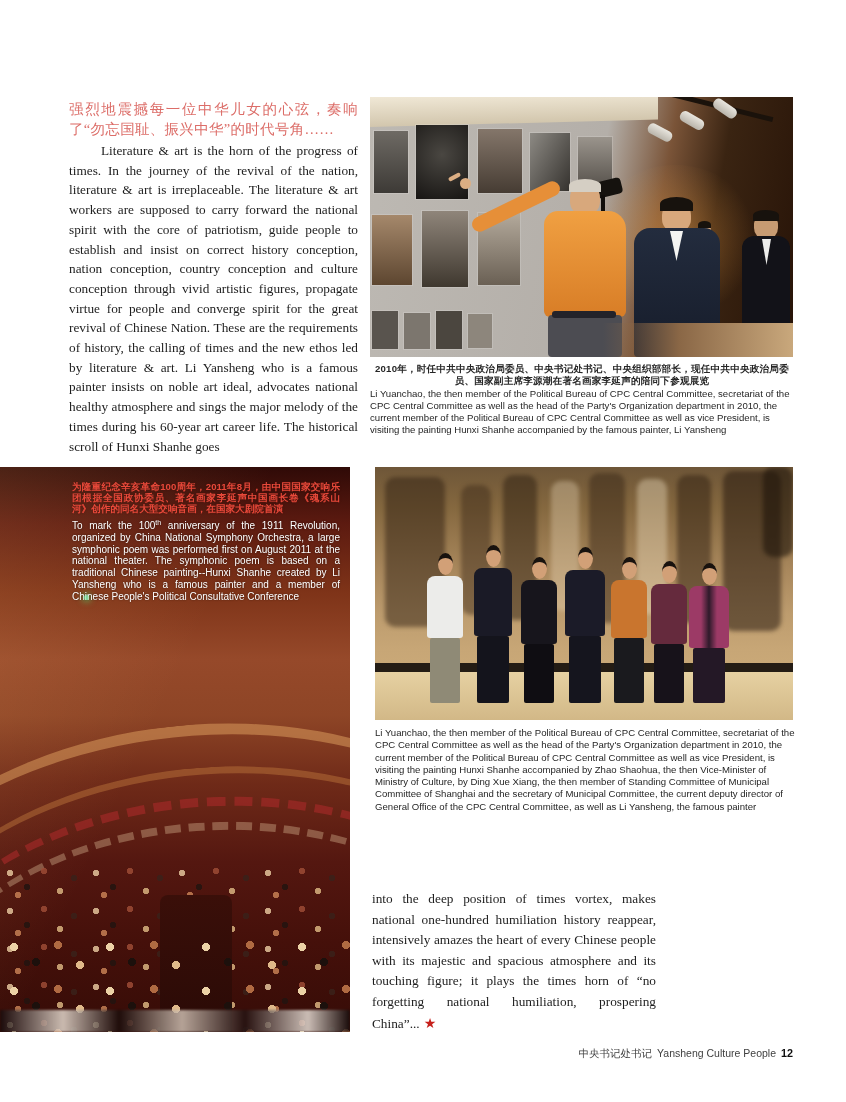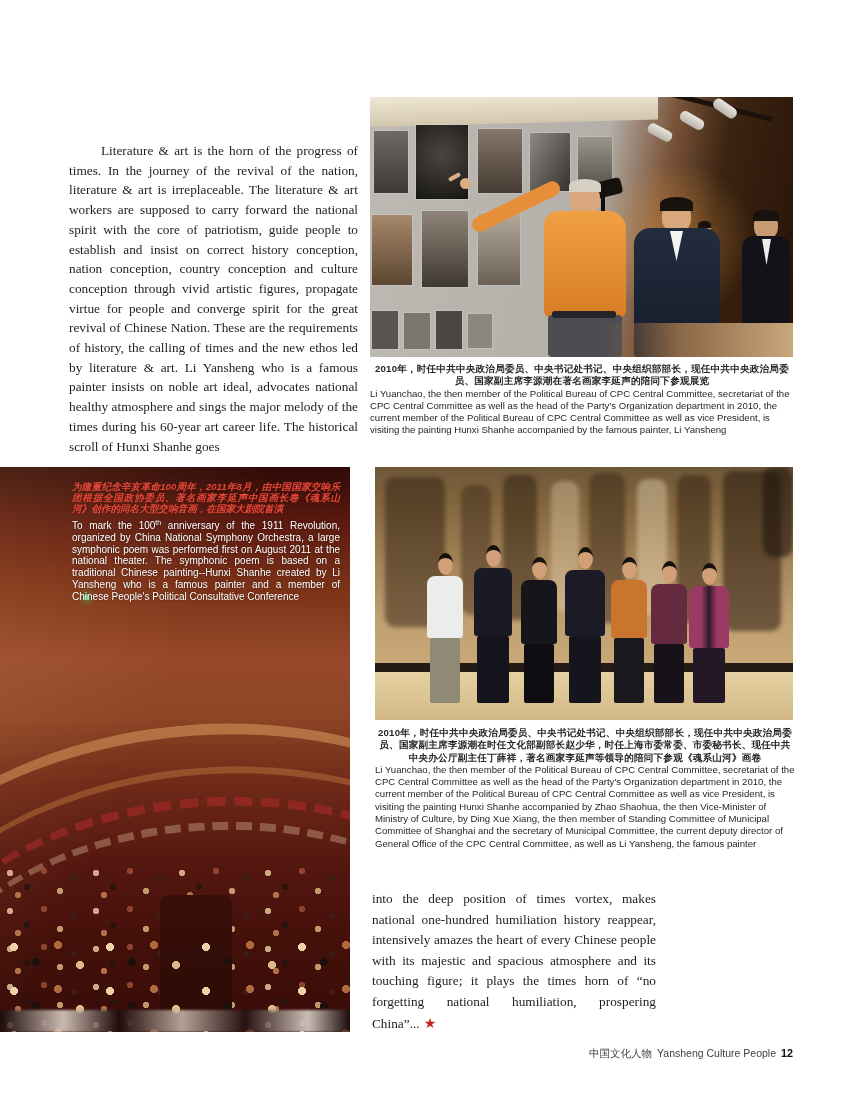--- a/index.html
+++ b/index.html
@@ -69,21 +69,21 @@
       radial-gradient(circle 4px at 80px 28px, #e0b98a 97%,transparent);
     background-size:96px 44px;}
   .c-portal{position:absolute;left:160px;top:428px;width:72px;height:137px;
     background:linear-gradient(#3a0f09,#2a0a06);border-radius:8px 8px 0 0;}
   .c-bottom{position:absolute;left:0;top:543px;width:100%;height:22px;
     background:linear-gradient(90deg,#14090a 0%,#efe6da 18%,#1a0d0b 34%,#d8c9bb 52%,#241312 70%,#efe9e0 88%,#120a0a 100%);
     opacity:.8;filter:blur(1px);}
   .overlay{position:absolute;left:72px;top:14px;width:268px;z-index:5;
     font-family:"Liberation Sans","DejaVu Sans",sans-serif;text-align:justify;}
   .ov-cn{color:#e8493a;font-size:9.6px;line-height:11.2px;font-weight:600;
-    text-shadow:0 0 2px rgba(60,0,0,.35);font-style:italic;}
+    text-shadow:0 0 2px rgba(60,0,0,.35);}
   .ov-en{color:#ffffff;font-size:10px;line-height:11.8px;margin-top:2px;
     text-shadow:0 0 2px rgba(0,0,0,.55);}
   .ov-en sup{font-size:7px;}
 
   .ph-group{left:375px;top:467px;width:418px;height:253px;
     background:linear-gradient(180deg,#6e5638 0%,#85683f 16%,#a8875c 40%,#bd9c6e 58%,#c7a676 72%,#c9a877 78%);}
   .m-fig{position:absolute;border-radius:10px;filter:blur(2px);}
   .m-base{position:absolute;left:0;top:196px;width:100%;height:9px;background:#241c14;}
   .m-floor{position:absolute;left:0;top:205px;width:100%;height:48px;
     background:linear-gradient(180deg,#e6d1a2,#d2b887),
@@ -91,20 +91,21 @@
   .pfig{position:absolute;display:flex;flex-direction:column;align-items:center;}
   .pf-head{width:15px;height:17px;border-radius:50%;background:#d2a077;border-top:5px solid #18120e;}
   .pf-torso{width:100%;border-radius:8px 8px 3px 3px;margin-top:1px;}
   .pf-legs{width:82%;border-radius:2px;flex-grow:1;}
 </style>
 </head>
 <body>
 
 <div class="page">
 
+  <div class="intro-cn">强烈地震撼每一位中华儿女的心弦，奏响了“勿忘国耻、振兴中华”的时代号角……</div>
   <div class="para para1">Literature &amp; art is the horn of the progress of times. In the journey of the revival of the nation, literature &amp; art is irreplaceable. The literature &amp; art workers are supposed to carry forward the national spirit with the core of patriotism, guide people to establish and insist on correct history conception, nation conception, country conception and culture conception through vivid artistic figures, propagate virtue for people and converge spirit for the great revival of Chinese Nation. These are the requirements of history, the calling of times and the new ethos led by literature &amp; art. Li Yansheng who is a famous painter insists on noble art ideal, advocates national healthy atmosphere and sings the major melody of the times during his 60-year art career life. The historical scroll of Hunxi Shanhe goes</div>
 
   <div class="photo ph-gallery">
     <div class="g-ceiling"></div>
     <div class="g-track"></div>
     <div class="g-spot" style="right:55px;top:6px;transform:rotate(35deg);"></div>
     <div class="g-spot" style="right:88px;top:18px;transform:rotate(30deg);"></div>
     <div class="g-spot" style="right:120px;top:30px;transform:rotate(28deg);"></div>
 
     <div class="art" style="left:4px;top:34px;width:34px;height:62px;background:linear-gradient(#6e6a64,#3d3a36);"></div>
@@ -225,25 +226,24 @@
       <div class="pf-torso" style="height:60px;background:#652a3d;"></div>
       <div class="pf-legs" style="background:#17121a;"></div>
     </div>
     <div class="pfig" style="left:314px;top:96px;width:40px;height:140px;">
       <div class="pf-head"></div>
       <div class="pf-torso" style="height:62px;background:linear-gradient(90deg,#9c3a66 30%,#2e1a2a 50%,#9c3a66 70%);"></div>
       <div class="pf-legs" style="background:#241826;"></div>
     </div>
   </div>
   <div class="caption cap2">
-    <div class="cap-cn">2010年，时任中共中央政治局委员、中央书记处书记、中央组织部部长，现任中共中央政治局委员、国家副主席李源潮在时任文化部副部长赵少华，时任上海市委常委、市委秘书长、现任中共中央办公厅副主任丁薛祥，著名画家李延声等领导的陪同下参观《魂系山河》画卷</div>
     <div class="cap-en">Li Yuanchao, the then member of the Political Bureau of CPC Central Committee, secretariat of the CPC Central Committee as well as the head of the Party's Organization department in 2010, the current member of the Political Bureau of CPC Central Committee as well as vice President, is visiting the painting Hunxi Shanhe accompanied by Zhao Shaohua, the then Vice-Minister of Ministry of Culture, by Ding Xue Xiang, the then member of Standing Committee of Municipal Committee of Shanghai and the secretary of Municipal Committee, the current deputy director of General Office of the CPC Central Committee, as well as Li Yansheng, the famous painter</div>
   </div>
 
   <div class="para para2"><span>into the deep position of times vortex, makes national one-hundred humiliation history reappear, intensively amazes the heart of every Chinese people with its majestic and spacious atmosphere and its touching figure; it plays the times horn of “no forgetting national humiliation, prospering China”...</span><span class="star">★</span></div>
 
   <div class="footer">
-    <span>中国文化人物</span>
+    <span>中央书记处书记</span>
     <span>Yansheng Culture People</span>
     <b>12</b>
   </div>
 
 </div>
 
 </body></html>

